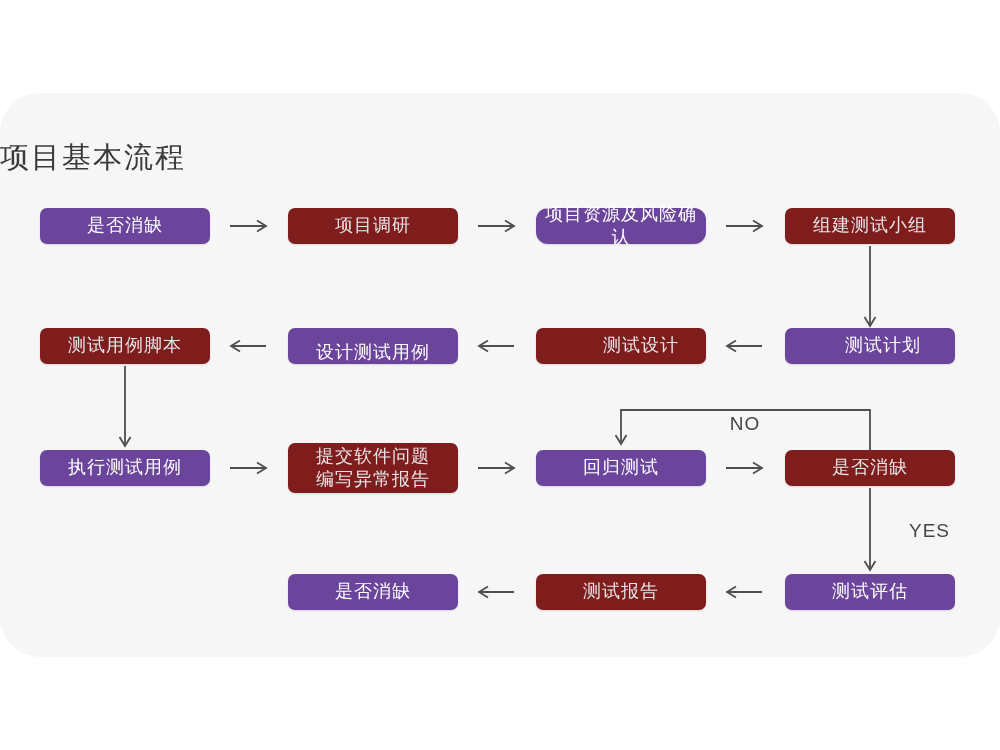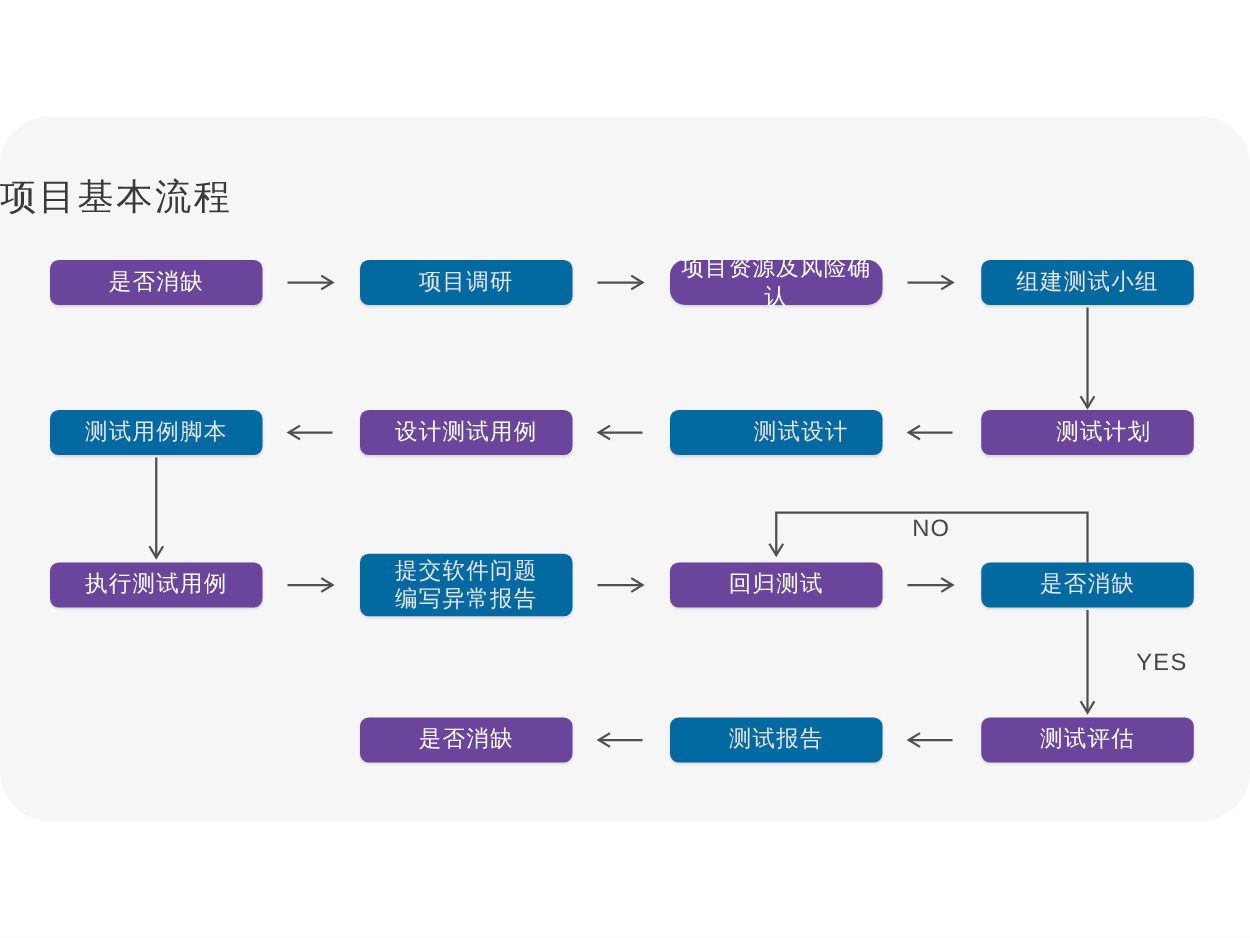--- a/index.html
+++ b/index.html
@@ -22,21 +22,21 @@
   .edges-svg { position: absolute; left: 0; top: 0; width: 1000px; height: 750px; }
   .edges-svg path { stroke: #4f4f4f; stroke-width: 1.8; fill: none; }
   .node {
     position: absolute; width: 170px; height: 36px;
     display: flex; align-items: center; justify-content: center;
     border-radius: 7px; font-size: 18px; letter-spacing: 1px;
     box-shadow: 0 1px 2px rgba(0,0,0,0.12);
   }
   .node.tall { height: 50px; }
   .node.purple { background: #6b449b; color: #ffffff; }
-  .node.gray   { background: #0369a1; color: #e6e5e8; }
+  .node.gray   { background: #7f1d1d; color: #e6e5e8; }
   .node-label { text-align: center; white-space: pre-line; line-height: 1.3; }
   .edge-label {
     position: absolute; font-size: 19px; color: #454545; letter-spacing: 1px;
   }
   .edge-label.no  { left: 700px; top: 413px; width: 90px; text-align: center; }
   .edge-label.yes { left: 881px; top: 520px; margin-left: 28px; }
 </style>
 </head>
 <body>
 
@@ -85,21 +85,21 @@
   <div class="node purple" style="left:536px; top:208px;border-radius:12px;">
     <span class="node-label">项目资源及风险确认</span>
   </div>
   <div class="node gray" style="left:785px; top:208px;">
     <span class="node-label">组建测试小组</span>
   </div>
 
   <div class="node gray" style="left:40px;  top:328px;">
     <span class="node-label">测试用例脚本</span>
   </div>
-  <div class="node purple" style="left:288px; top:328px;">
+  <div class="node purple" style="left:288px; top:328px;align-items:flex-end;">
     <span class="node-label">设计测试用例</span>
   </div>
   <div class="node gray" style="left:536px; top:328px;padding-left:40px;">
     <span class="node-label">测试设计</span>
   </div>
   <div class="node purple" style="left:785px; top:328px;padding-left:26px;">
     <span class="node-label">测试计划</span>
   </div>
 
   <div class="node purple" style="left:40px;  top:450px;">

